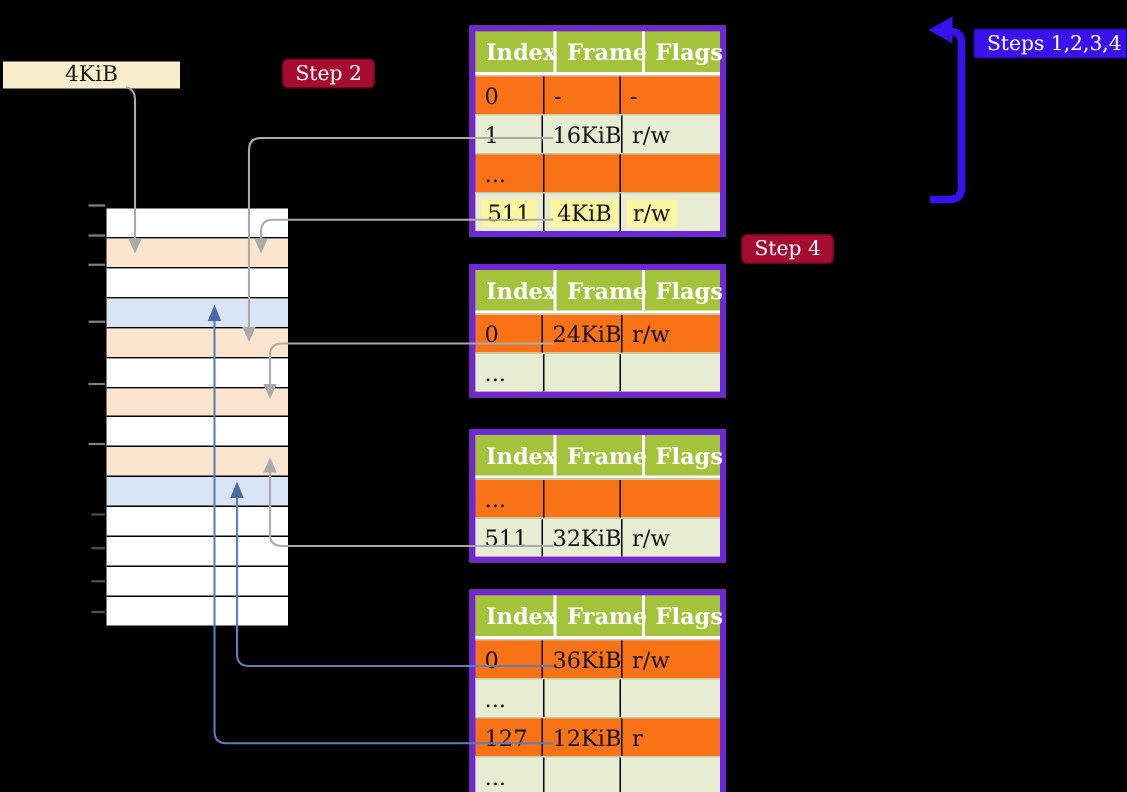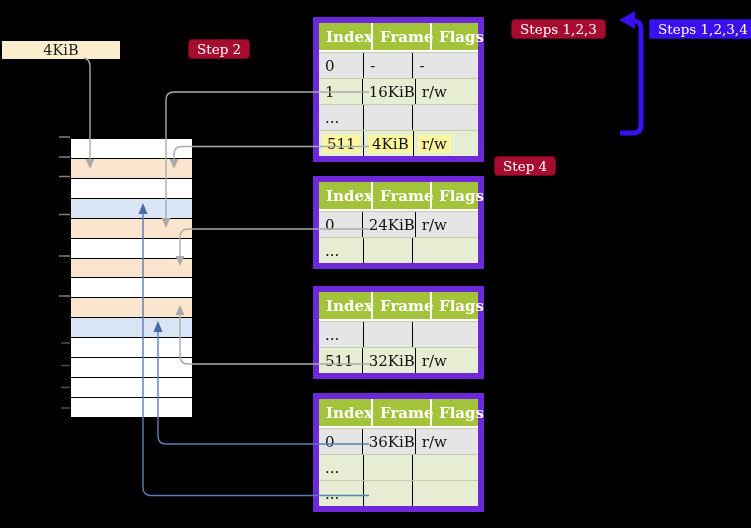--- a/index.html
+++ b/index.html
@@ -26,21 +26,21 @@
   
   #memory{
     position:absolute;left:70px;top:138px;width:121px;height:278px;
     display:flex;flex-direction:column;border:1px solid #000;background:#000;
   }
   .mem-row{flex:1;border-bottom:1px solid #000;}
   .mem-row:last-child{border-bottom:none;}
   
   .ptable{
     position:absolute;left:313px;width:171px;box-sizing:border-box;
-    border:6px solid #6d28d9;background:#e5e5e5;font-size:15px;color:#111;text-align:right;
+    border:4px solid #6d28d9;background:#f97316;font-size:15px;color:#111;text-align:right;
   }
   .t1{top:17px;} .t2{top:176px;} .t3{top:286px;} .t4{top:393px;}
   .hrow{display:flex;background:#a3c33a;color:#fff;font-weight:bold;height:27px;border-bottom:2px solid #fff;}
   .hcell{box-sizing:border-box;padding-left:7px;display:flex;align-items:center;border-right:2px solid #fff;}
   .hcell:last-child{border-right:none;}
   .drow{display:flex;height:25px;border-top:1px solid #c6cca9;}
   .drow:first-of-type{border-top:none;}
   .drow.alt{background:#e7edd2;}
   .dcell{box-sizing:border-box;padding-left:6px;display:flex;align-items:center;border-right:1px solid #000;}
   .dcell:last-child{border-right:none;}
@@ -50,21 +50,20 @@
   #overlay{position:absolute;left:0;top:0;pointer-events:none;}
 </style>
 </head>
 <body>
 
 <div id="canvas">
 
   <div class="mem-label">4KiB</div>
 
   <span id="badge-step0" class="badge red">Step 2</span>
-  <span id="badge-steps123" class="badge red">Steps 1,2,3</span>
   <span id="badge-steps1234" class="badge blue">Steps 1,2,3,4</span>
   <span id="badge-step4" class="badge red">Step 4</span>
 
   <div id="memory">
       <div class="mem-row" style="background: rgb(255, 255, 255);"></div>
       <div class="mem-row" style="background: rgb(252, 229, 206);"></div>
       <div class="mem-row" style="background: rgb(255, 255, 255);"></div>
       <div class="mem-row" style="background: rgb(217, 229, 244);"></div>
       <div class="mem-row" style="background: rgb(252, 229, 206);"></div>
       <div class="mem-row" style="background: rgb(255, 255, 255);"></div>
@@ -154,20 +153,25 @@
       <div class="drow">
         <div class="dcell c0">0</div>
         <div class="dcell c1">36KiB</div>
         <div class="dcell c2">r/w</div>
       </div>
       <div class="drow alt">
         <div class="dcell c0">...</div>
         <div class="dcell c1"></div>
         <div class="dcell c2"></div>
       </div>
+      <div class="drow">
+        <div class="dcell c0">127</div>
+        <div class="dcell c1">12KiB</div>
+        <div class="dcell c2">r</div>
+      </div>
       <div class="drow alt">
         <div class="dcell c0">...</div>
         <div class="dcell c1"></div>
         <div class="dcell c2"></div>
       </div>
     </div>
 
   <svg id="overlay" width="751" height="528" viewBox="0 0 751 528">
 
     <g stroke="#7f7f7f" stroke-width="1.5">

